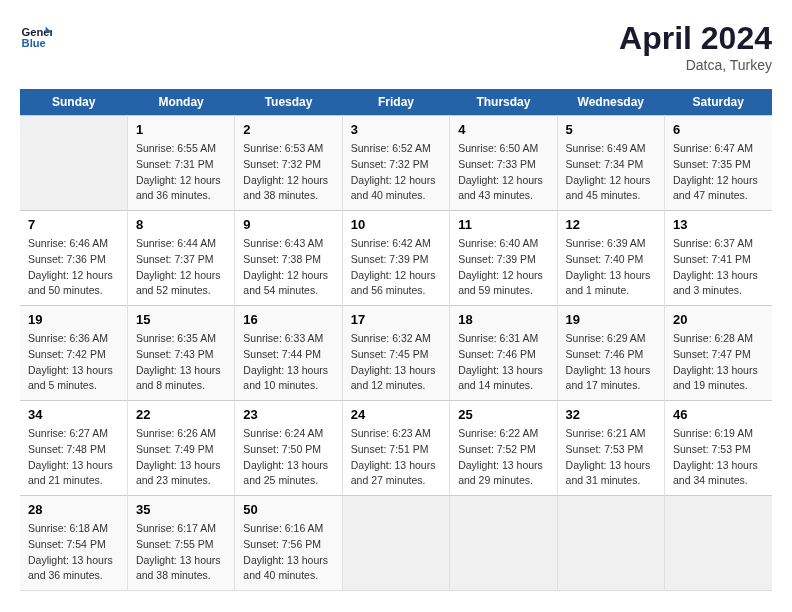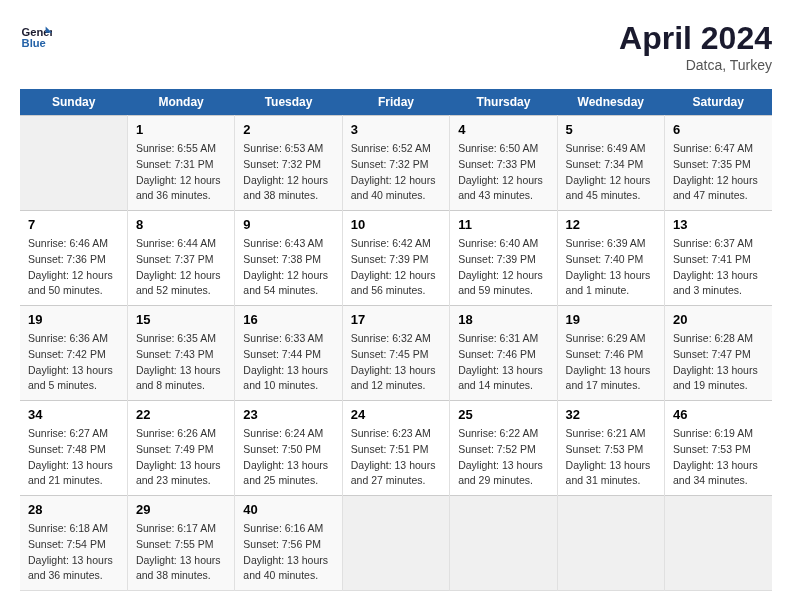--- a/index.html
+++ b/index.html
@@ -234,25 +234,25 @@
           <span class="day-number">46</span>
           <div class="day-info">Sunrise: 6:19 AM<br>Sunset: 7:53 PM<br>Daylight: 13 hours<br>and 34 minutes.</div>
         </td>
       </tr>
       <tr class="week-row">
         <td>
           <span class="day-number">28</span>
           <div class="day-info">Sunrise: 6:18 AM<br>Sunset: 7:54 PM<br>Daylight: 13 hours<br>and 36 minutes.</div>
         </td>
         <td>
-          <span class="day-number">29</span>
+          <span class="day-number">35</span>
           <div class="day-info">Sunrise: 6:17 AM<br>Sunset: 7:55 PM<br>Daylight: 13 hours<br>and 38 minutes.</div>
         </td>
         <td>
-          <span class="day-number">40</span>
+          <span class="day-number">50</span>
           <div class="day-info">Sunrise: 6:16 AM<br>Sunset: 7:56 PM<br>Daylight: 13 hours<br>and 40 minutes.</div>
         </td>
         <td class="empty-cell"></td>
         <td class="empty-cell"></td>
         <td class="empty-cell"></td>
         <td class="empty-cell"></td>
       </tr>
     </tbody>
 </table>
 

